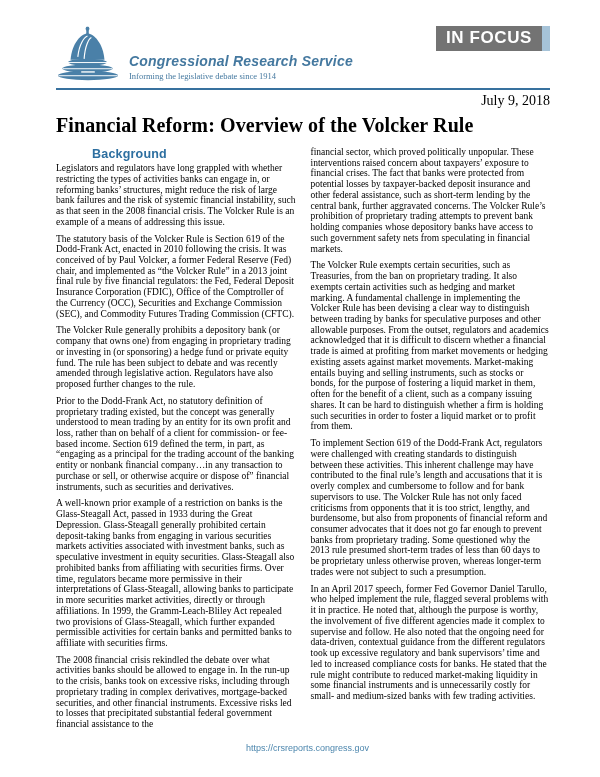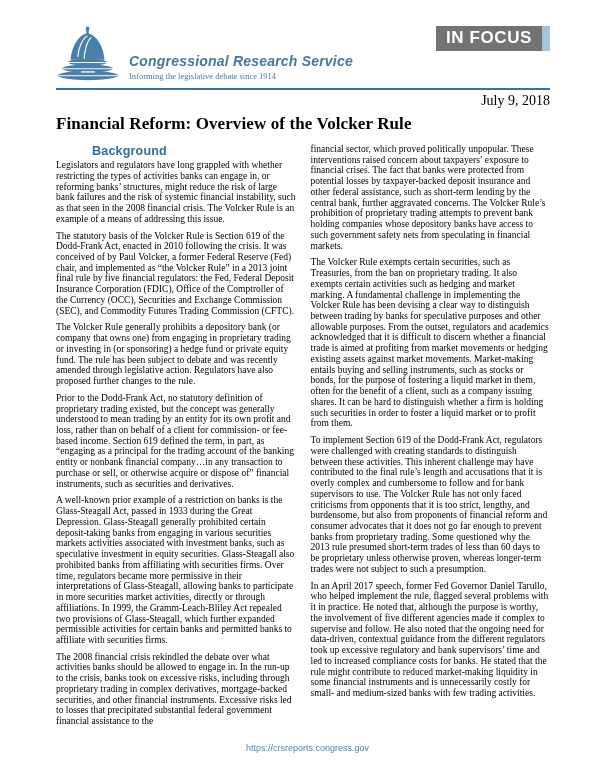--- a/index.html
+++ b/index.html
@@ -32,21 +32,21 @@
     font-weight: bold; font-size: 17px; letter-spacing: 0.6px;
     padding: 2px 10px 3px 10px;
     border-right: 8px solid #A6C3D8;
     margin-bottom: 8px;
     white-space: nowrap;
   }
   .rule { border: none; border-top: 2px solid #38719E; margin: 2px 0 0 0; }
   .date-line { text-align: right; font-size: 14px; margin-top: 3px; }
 
   
-  .doc-title { font-size: 17px; font-weight: bold; margin: 5px 0 10px 0; letter-spacing: 0.1px; }
+  .doc-title { font-size: 20px; font-weight: bold; margin: 5px 0 10px 0; letter-spacing: 0.1px; }
 
   
   .columns { display: flex; gap: 15px; }
   .col { flex: 1 1 0; font-size: 9.5px; line-height: 1.13; }
   .col p { margin: 0 0 6px 0; }
   .section-heading {
     font-family: "Liberation Sans", sans-serif;
     font-size: 12.5px; font-weight: bold;
     color: #2D6FA0; letter-spacing: 0.2px;
     margin: 0 0 2px 0;

